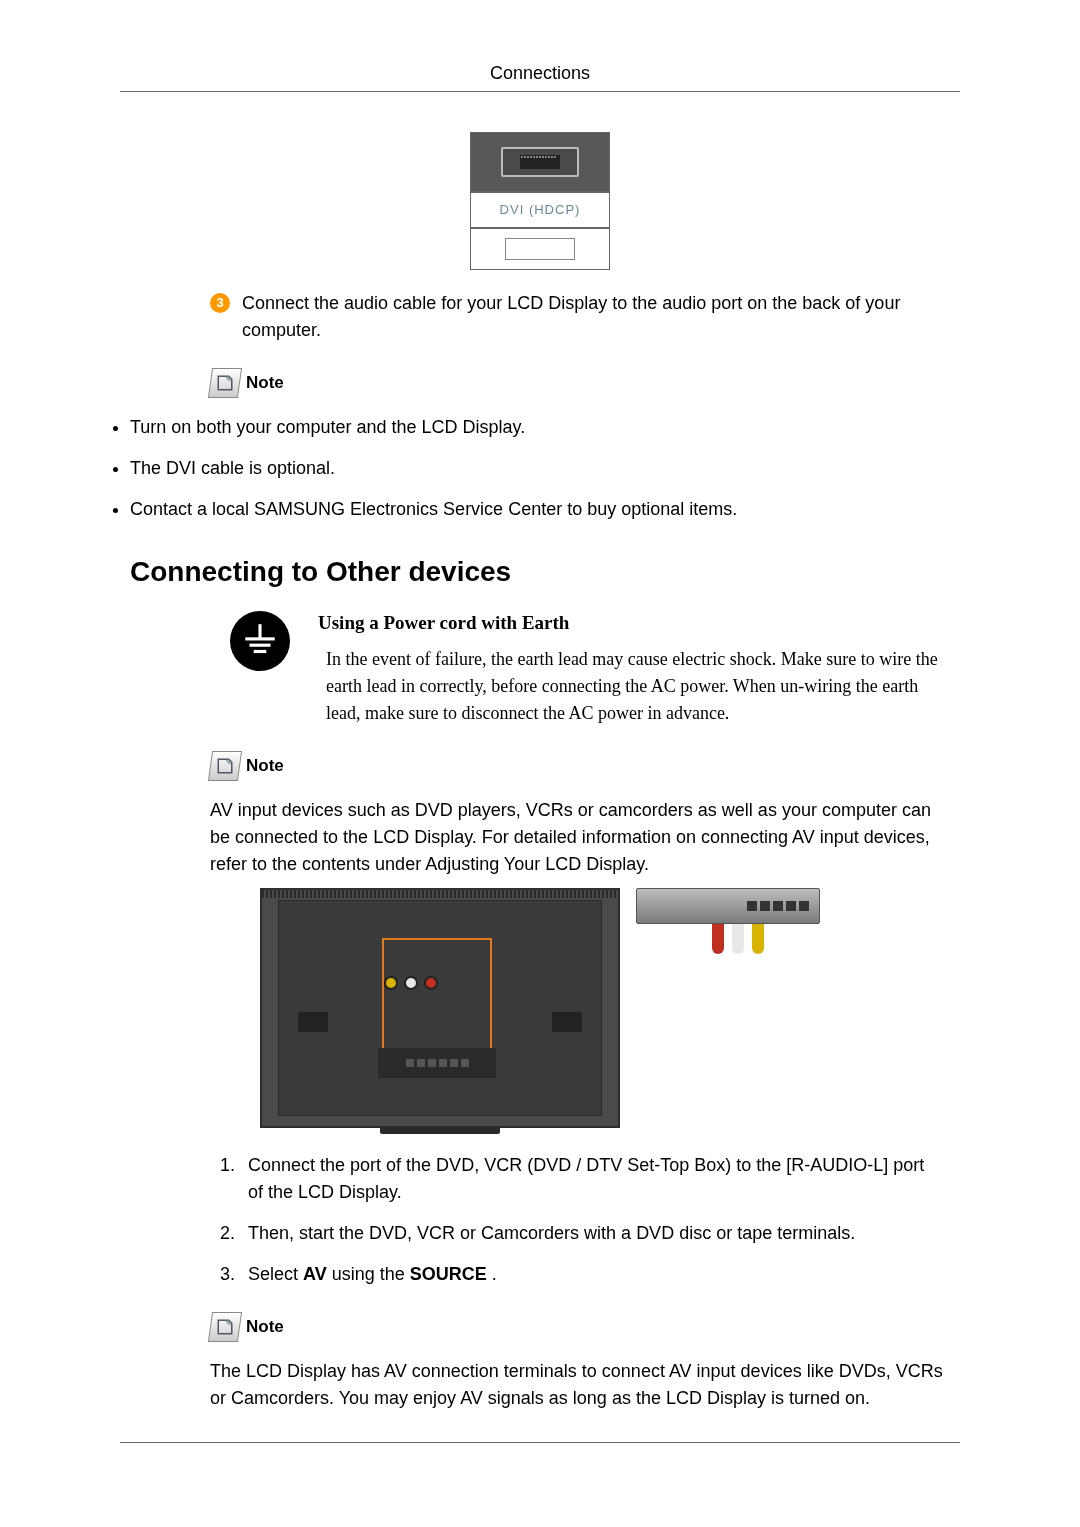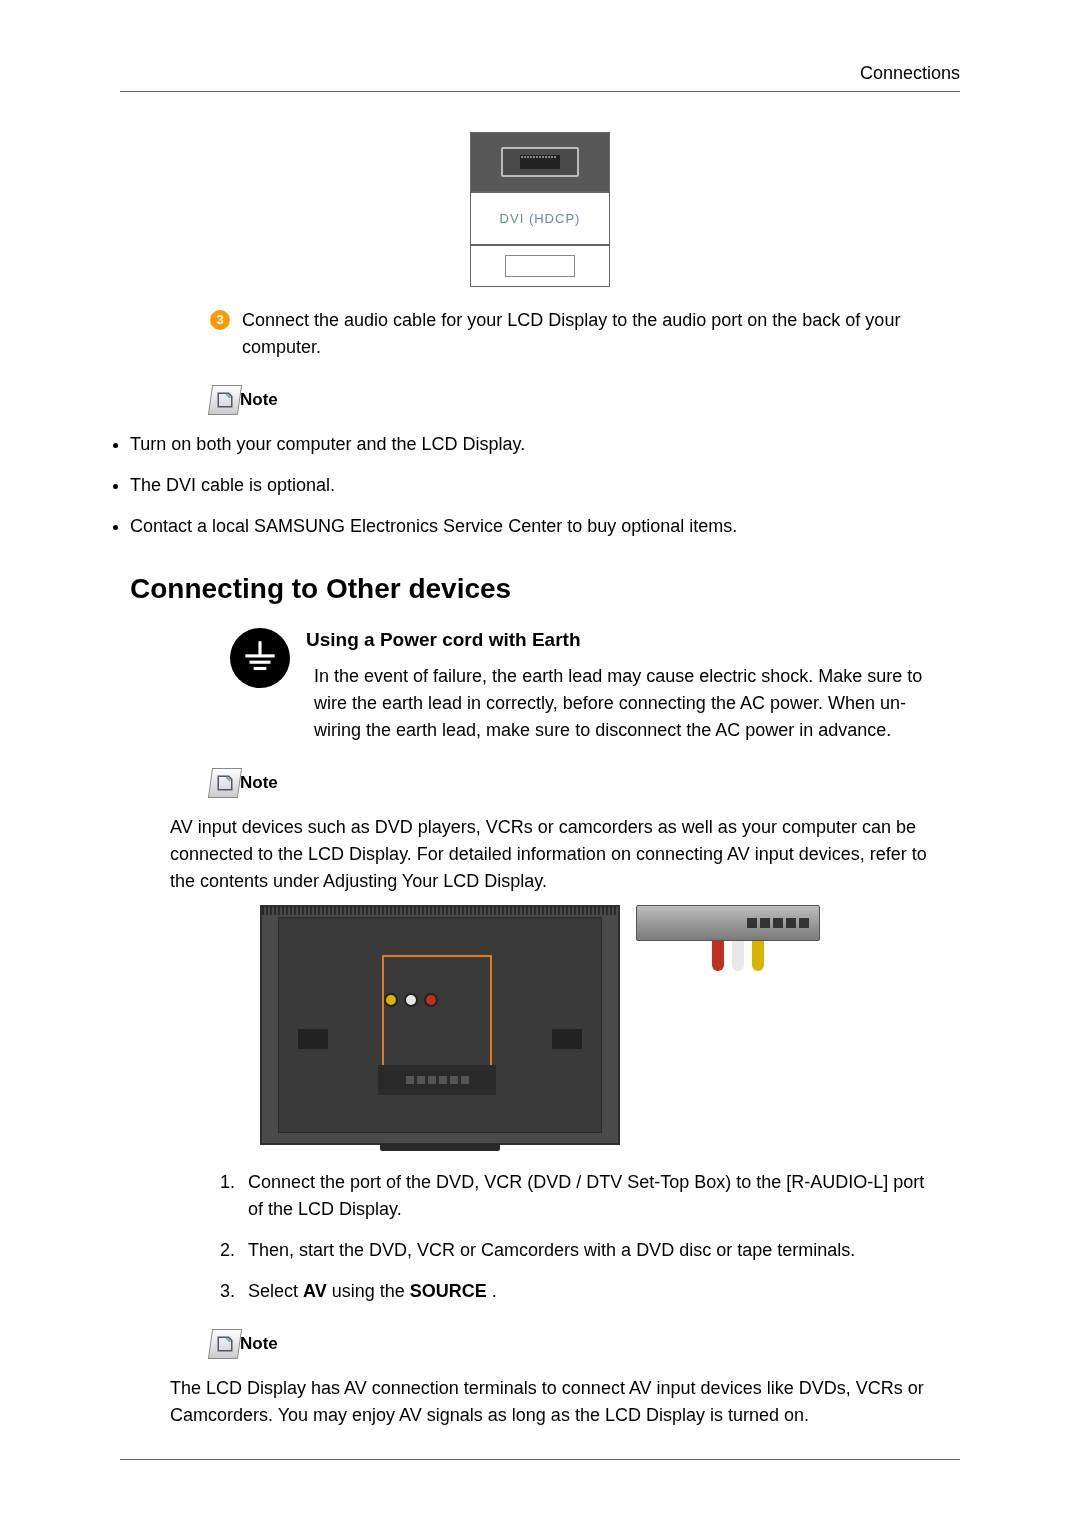--- a/index.html
+++ b/index.html
@@ -8,52 +8,52 @@
     font-size: 18px;
     line-height: 1.5;
     color: #000;
     background: #fff;
     width: 1080px;
     margin: 0 auto;
     padding: 60px 120px 80px 120px;
   }
   .hr { border-top: 1px solid #666; margin: 4px 0 0 0; }
   .hr-bottom { border-top: 1px solid #666; margin-top: 30px; }
-  .header-title { text-align: right; font-size: 18px; margin-bottom: 2px; }
+  .header-title { text-align: center; font-size: 18px; margin-bottom: 2px; }
   .content { padding: 0 10px; }
 
   .dvi-figure { margin: 40px auto 20px; width: 140px; }
   .dvi-bezel { border: 1px solid #666; background: #585858; padding: 10px; display:flex; justify-content:center; align-items:center; height: 60px; }
   .dvi-port { border: 2px solid #bbb; width: 78px; height: 30px; border-radius: 2px; display:flex; align-items:center; justify-content:center; background:#4a4a4a;}
   .dvi-pins { width: 40px; height: 14px; background:#222; display:flex; flex-wrap:wrap; gap:1px; padding:1px;}
   .dvi-pins span{ width:2px; height:2px; background:#888; display:block;}
-  .dvi-label-box { border:1px solid #666; height: 53px; display:flex; align-items:center; justify-content:center; color:#6a8a99; font-size:13px; letter-spacing:1px;}
+  .dvi-label-box { border:1px solid #666; height: 36px; display:flex; align-items:center; justify-content:center; color:#6a8a99; font-size:13px; letter-spacing:1px;}
   .dvi-empty-box { border:1px solid #666; height: 42px; background:#fff; display:flex; align-items:center; justify-content:center;}
   .dvi-empty-inner { border:1px solid #888; width: 70px; height: 22px; }
 
   .num-item { display:flex; gap:12px; margin: 10px 0 20px 80px; padding-right: 10px;}
   .num-badge { flex: 0 0 auto; width: 20px; height: 20px; background: #ff9900; color:#fff; border-radius: 50%; font-size: 13px; font-weight:bold; display:flex; align-items:center; justify-content:center; margin-top:3px;}
 
-  .note-row { display:flex; align-items:center; margin: 24px 0 16px 80px;}
+  .note-row { display:flex; align-items:center; gap:6px; margin: 24px 0 16px 80px;}
   .note-icon { width: 30px; height: 30px; border: 1px solid #888; background: linear-gradient(#fff,#ccc); transform: skewX(-8deg); display:flex; align-items:center; justify-content:center; }
   .note-icon svg { transform: skewX(8deg); }
   .note-label { font-weight: bold; font-size: 17px; }
 
   ul.bullets { list-style: disc; }
   ul.bullets li { margin: 14px 0; padding-right: 10px;}
 
   h2.section { font-size: 28px; font-weight: bold; margin: 28px 0 16px 0; }
 
-  .earth-block { display:flex; gap: 16px; margin-left: 100px; margin-top: 6px;}
+  .earth-block { display:flex; gap: 28px; margin-left: 100px; margin-top: 6px; font-family: Liberation Serif, serif;}
   .earth-icon { flex:0 0 auto; width: 60px; height:60px; background:#000; border-radius:50%; display:flex; align-items:center; justify-content:center; position:relative; margin-top:2px;}
   .earth-icon svg { display:block; }
   h3.subhead { font-size: 19px; font-weight: bold; margin-bottom: 8px; }
   .earth-text p { margin-left: 8px; }
 
-  .para-indent { margin-left: 40px; margin-top: 8px; }
+  .para-indent { margin-left: 80px; margin-top: 8px; }
 
   .av-figure { margin: 10px auto 24px; width: 560px; display:flex; gap:16px; align-items:flex-start;}
   .tv-back { flex:0 0 360px; height: 240px; background:#4a4a4a; border:2px solid #2d2d2d; position:relative; }
   .tv-inner { position:absolute; inset: 10px 16px; border: 1px solid #2a2a2a; background:#3a3a3a; }
   .port-highlight { position:absolute; left: 120px; top: 48px; width: 110px; height: 132px; border: 2px solid #e27a1f; }
   .port-area { position:absolute; left: 122px; top: 86px; display:flex; gap:6px; }
   .rca { width: 14px; height:14px; border-radius:50%; border:2px solid #222; }
   .rca.yellow { background:#d8b400; }
   .rca.white { background:#e8e8e8; }
   .rca.red { background:#c03020; }

